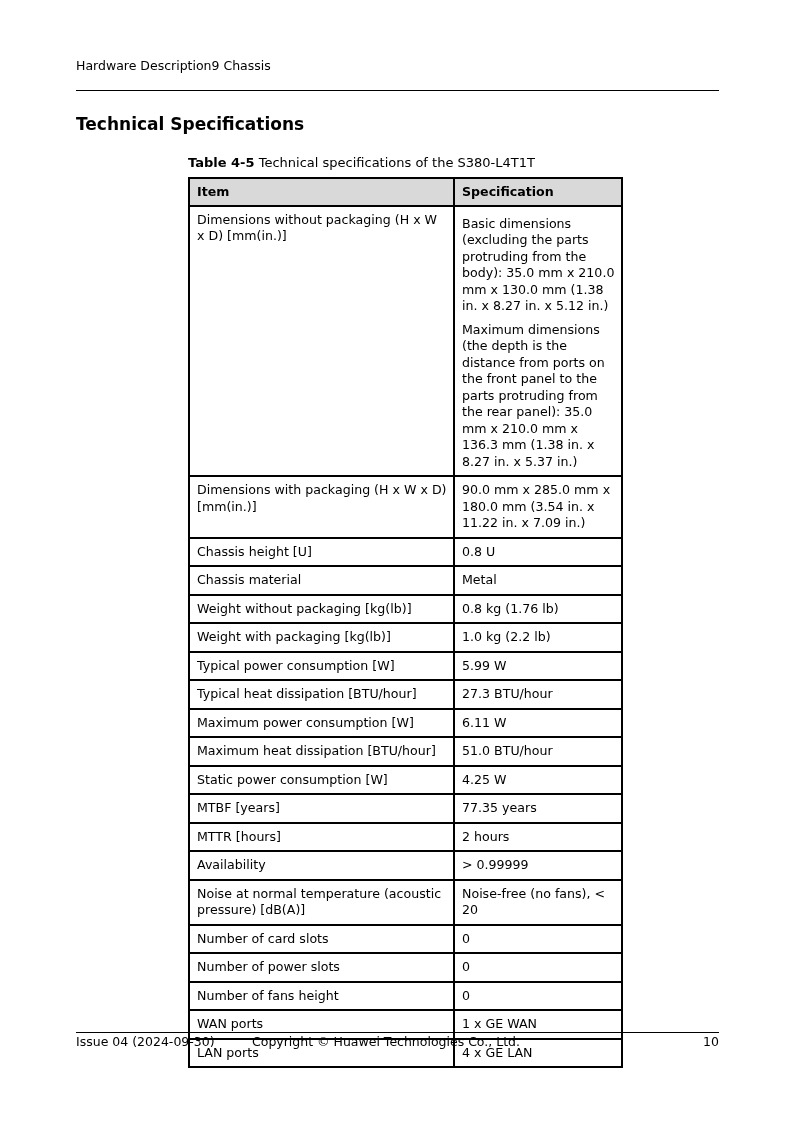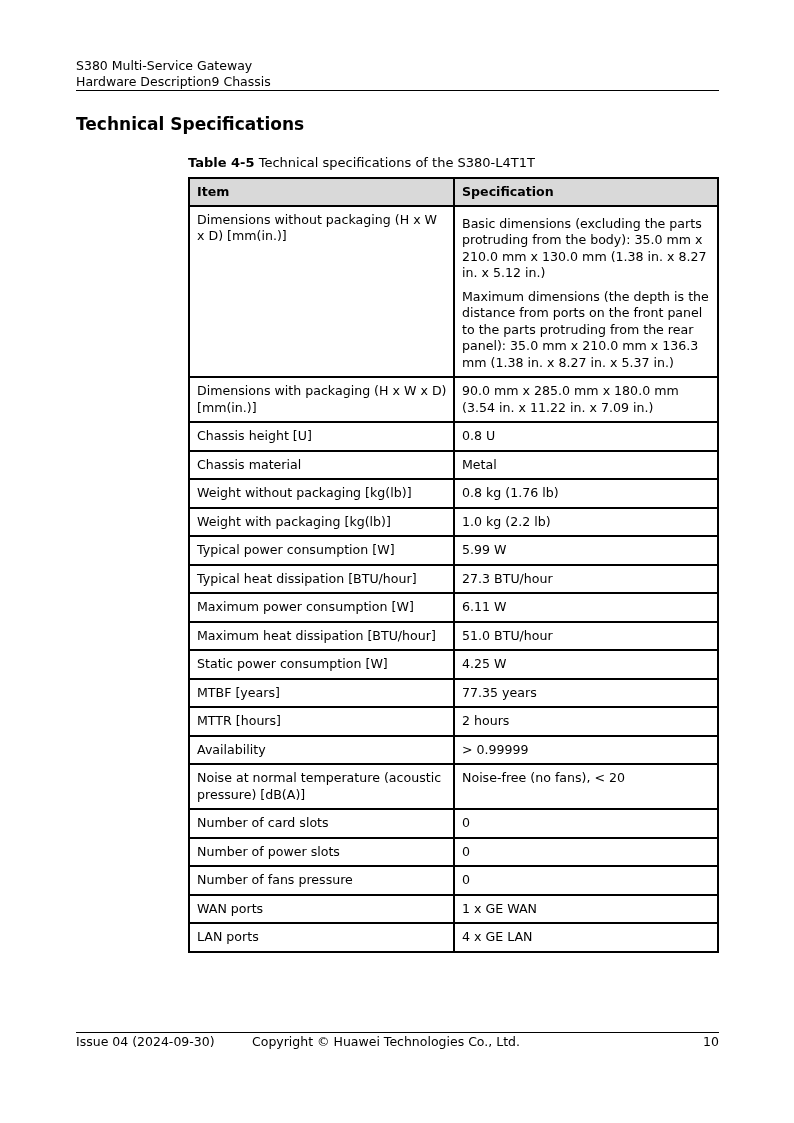--- a/index.html
+++ b/index.html
@@ -3,37 +3,36 @@
 <meta charset="utf-8">
 <style>
   html, body { margin: 0; padding: 0; background: #ffffff; }
   body { width: 794px; height: 1123px; position: relative; font-family: "DejaVu Sans", sans-serif; color: #000; overflow: hidden; }
   .header { position: absolute; left: 76px; top: 58px; width: 643px; font-size: 12.5px; line-height: 16px; }
   .header .row2 { display: flex; justify-content: flex-start; }
   .header-rule { position: absolute; left: 76px; top: 90px; width: 643px; height: 0; border-top: 1px solid #000; }
   .section-title { position: absolute; left: 76px; top: 114px; font-size: 17px; font-weight: bold; margin: 0; }
   .caption { position: absolute; left: 188px; top: 155px; font-size: 13px; }
   .caption b { font-weight: bold; }
-  table.spec { position: absolute; left: 188px; top: 177px; width: 531px; border-collapse: collapse; font-size: 12.6px; line-height: 16.5px; }
+  table.spec { position: absolute; left: 188px; top: 177px; width: 435px; border-collapse: collapse; font-size: 12.6px; line-height: 16.5px; }
   table.spec th, table.spec td { border: 2px solid #000; vertical-align: top; text-align: left; padding: 5px 6px 5px 7px; }
   table.spec th { background: #d9d9d9; font-weight: bold; padding-top: 5px; padding-bottom: 4px; }
   table.spec col.c1 { width: 265px; }
   table.spec td p { margin: 4px 0 7px 0; }
   table.spec td p:last-child { margin-bottom: 0; }
   .footer-rule { position: absolute; left: 76px; top: 1032px; width: 643px; border-top: 1px solid #000; }
   .footer { position: absolute; left: 76px; top: 1034px; width: 643px; font-size: 12.5px; line-height: 16px; }
   .footer .issue { position: absolute; left: 0; }
   .footer .copy { position: absolute; left: 176px; }
   .footer .page { position: absolute; right: 0; }
 </style>
 </head>
 <body>
 
 <div class="header">
-  <div>S380 Multi-Service Gateway</div>
   <div class="row2">
     <span>Hardware Description</span>
     <span>9 Chassis</span>
   </div>
 </div>
 <div class="header-rule"></div>
 
 <h2 class="section-title">Technical Specifications</h2>
 
 <div class="caption"><b>Table 4-5</b><span> Technical specifications of the S380-L4T1T</span></div>
@@ -115,21 +114,21 @@
       </tr>
     <tr>
         <td>Number of card slots</td>
         <td>0</td>
       </tr>
     <tr>
         <td>Number of power slots</td>
         <td>0</td>
       </tr>
     <tr>
-        <td>Number of fans pressure</td>
+        <td>Number of fans height</td>
         <td>0</td>
       </tr>
     <tr>
         <td>WAN ports</td>
         <td>1 x GE WAN</td>
       </tr>
     <tr>
         <td>LAN ports</td>
         <td>4 x GE LAN</td>
       </tr>

